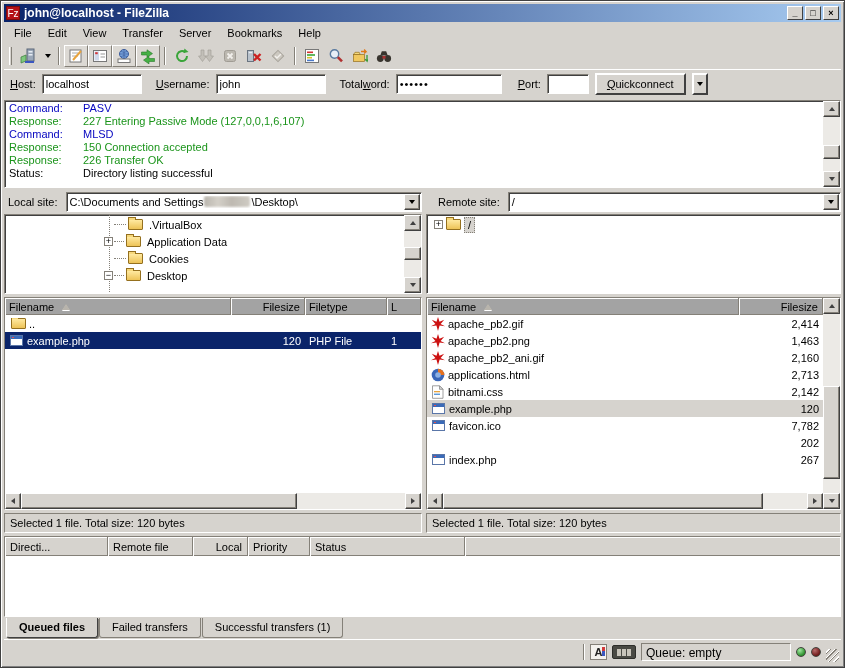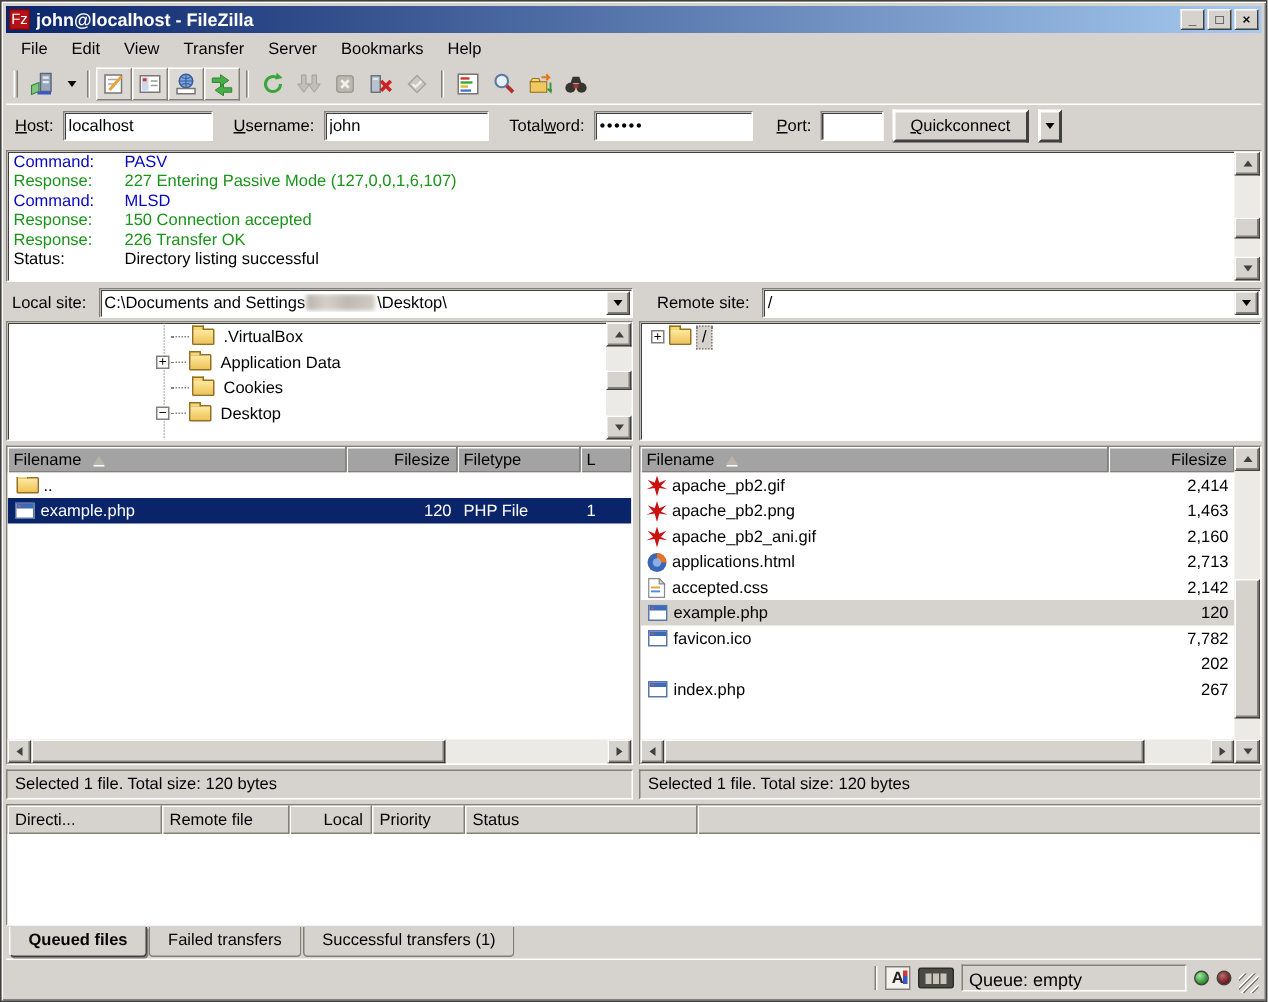--- a/index.html
+++ b/index.html
@@ -521,21 +521,21 @@
               <span class="cell num" style="flex:1">2,713</span>
             </div>
             <div class="lrow">
               <span class="cell" style="width:312px">
                   <svg class="fileicon" viewBox="0 0 14 14">
                     <path d="M1.5 0.8 h7 l3.5 3.5 v9 H1.5 Z" fill="#fff" stroke="#888" stroke-width="0.8"></path>
                     <path d="M8.5 0.8 l3.5 3.5 h-3.5 Z" fill="#dcdcdc" stroke="#888" stroke-width="0.8"></path>
                     <rect x="3" y="6" width="6" height="1.3" fill="#e8a33d"></rect>
                     <rect x="3" y="8.6" width="6" height="1.3" fill="#4a90d9"></rect>
                   </svg>
-                  <span>accepted.css</span>
+                  <span>bitnami.css</span>
                 </span>
               <span class="cell num" style="flex:1">2,142</span>
             </div>
             <div class="lrow sel-inactive">
               <span class="cell" style="width:312px">
                   <span class="ic-win"></span>
                   <span>example.php</span>
                 </span>
               <span class="cell num" style="flex:1">120</span>
             </div>

